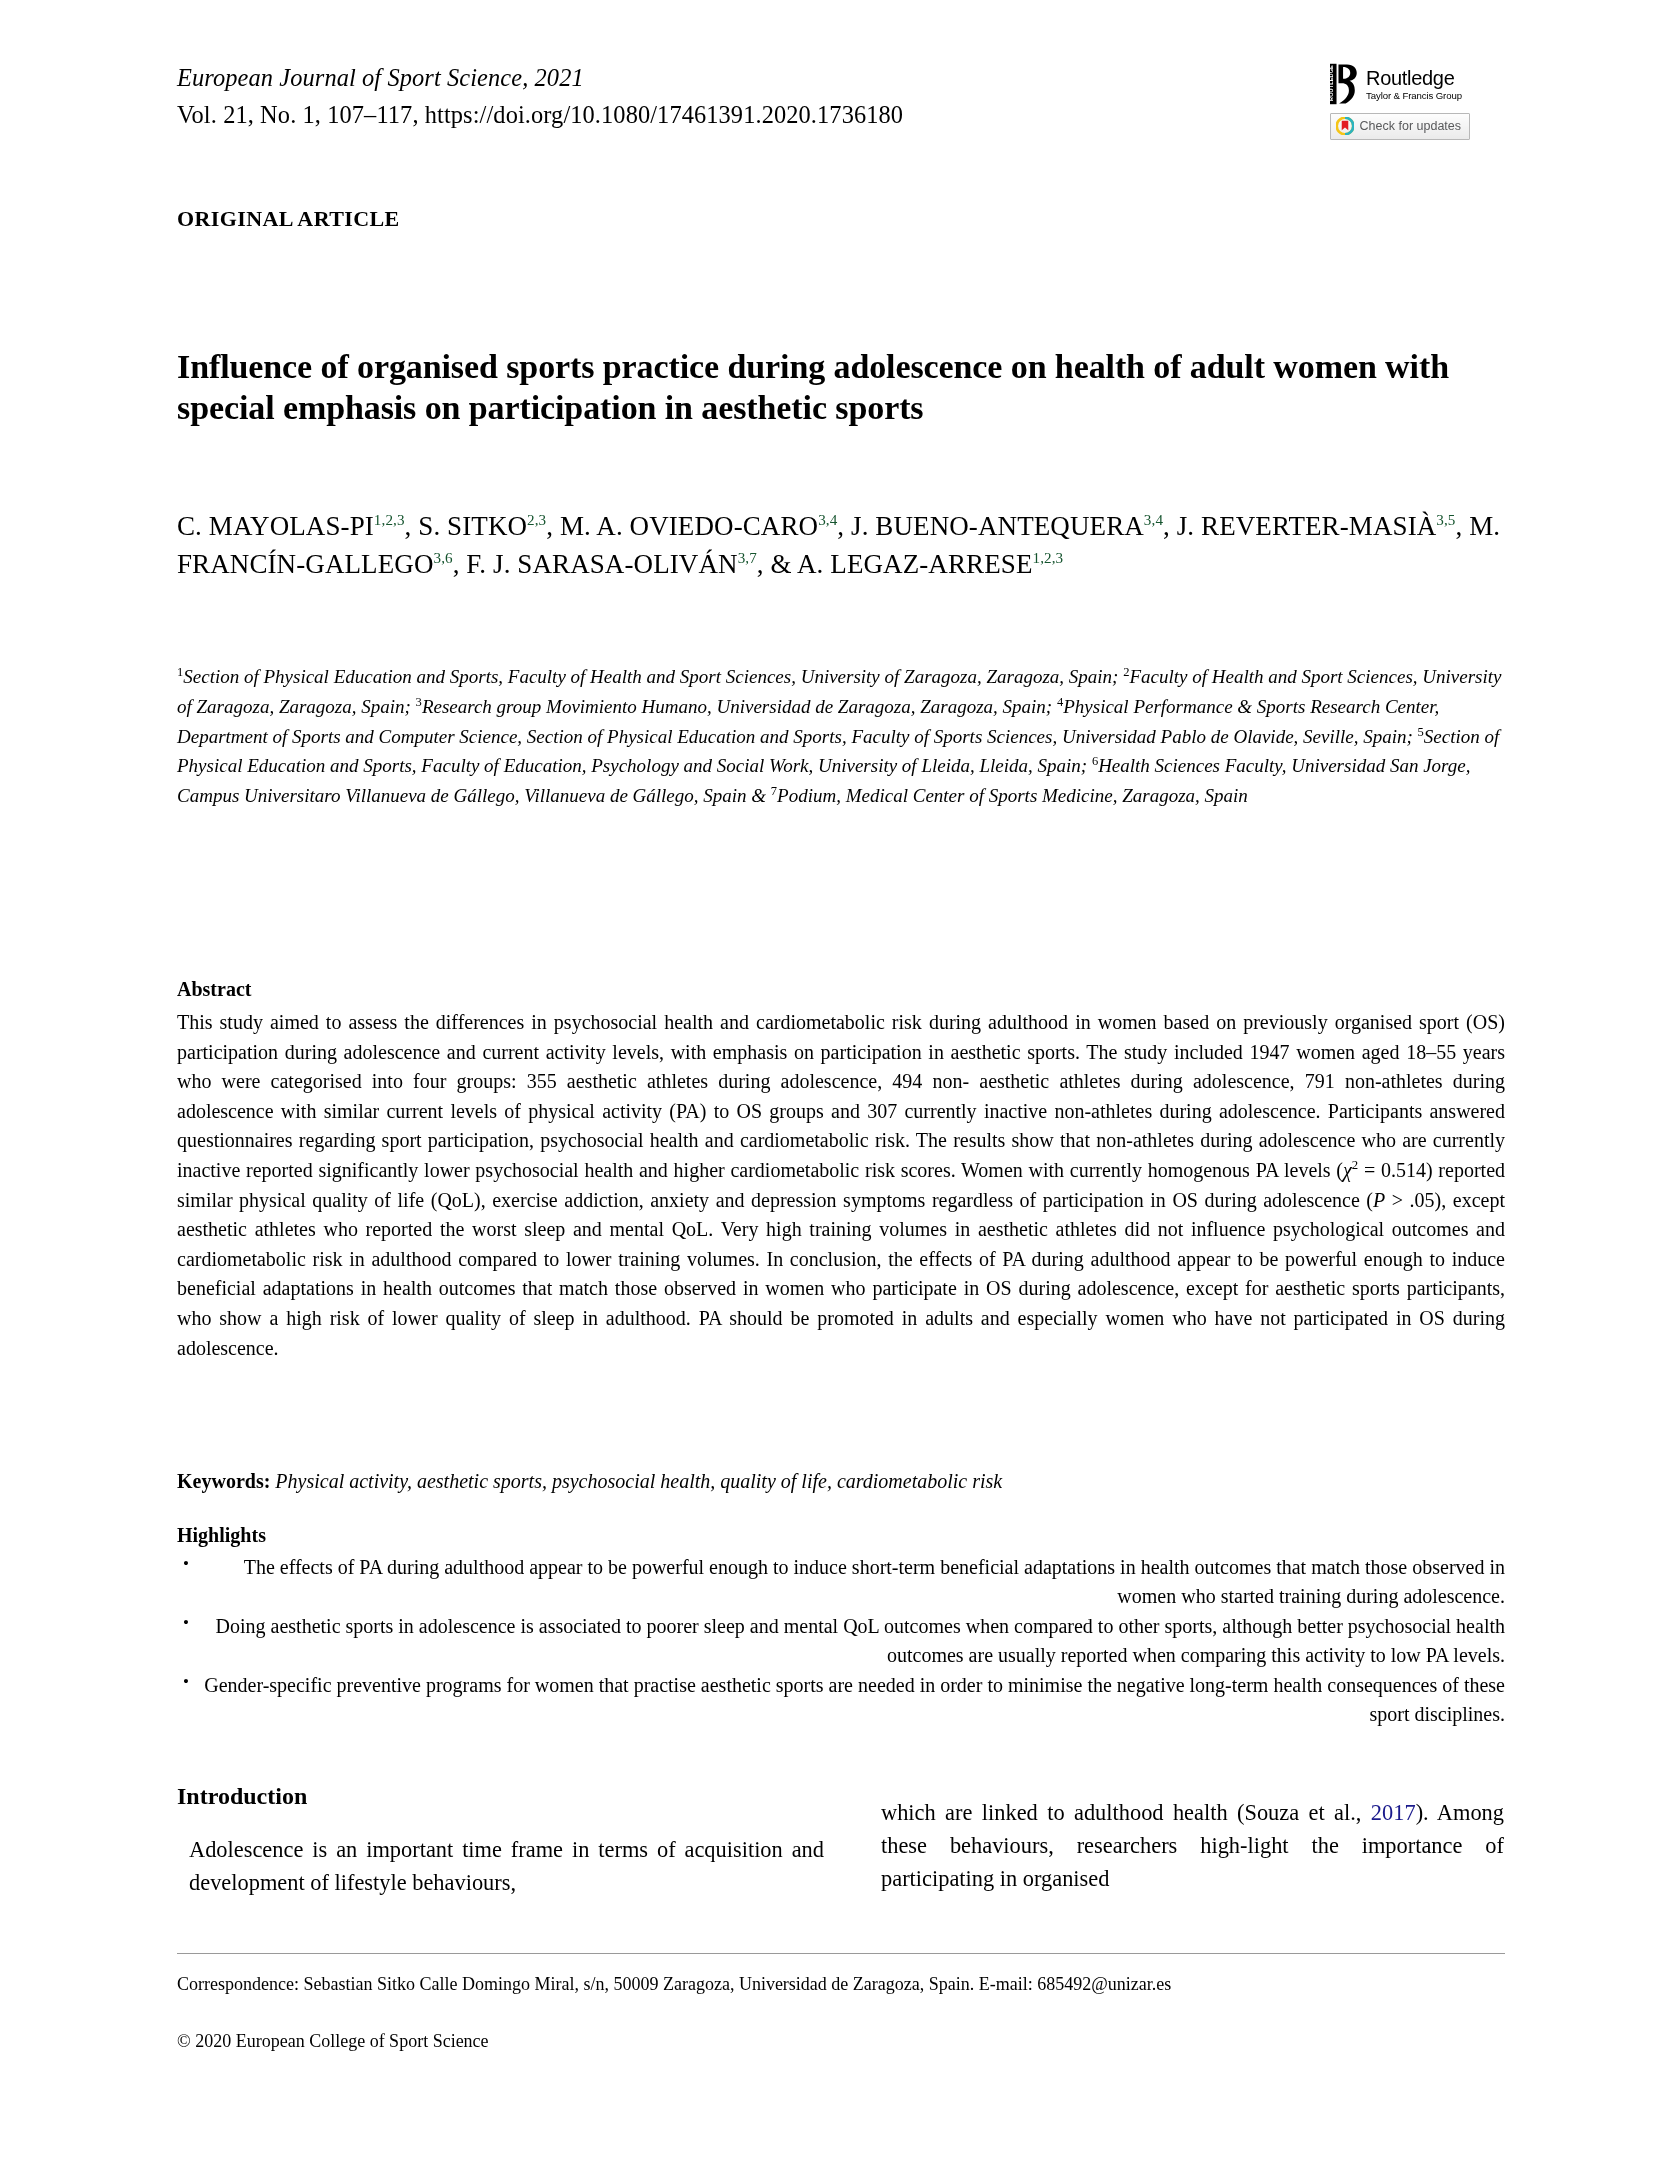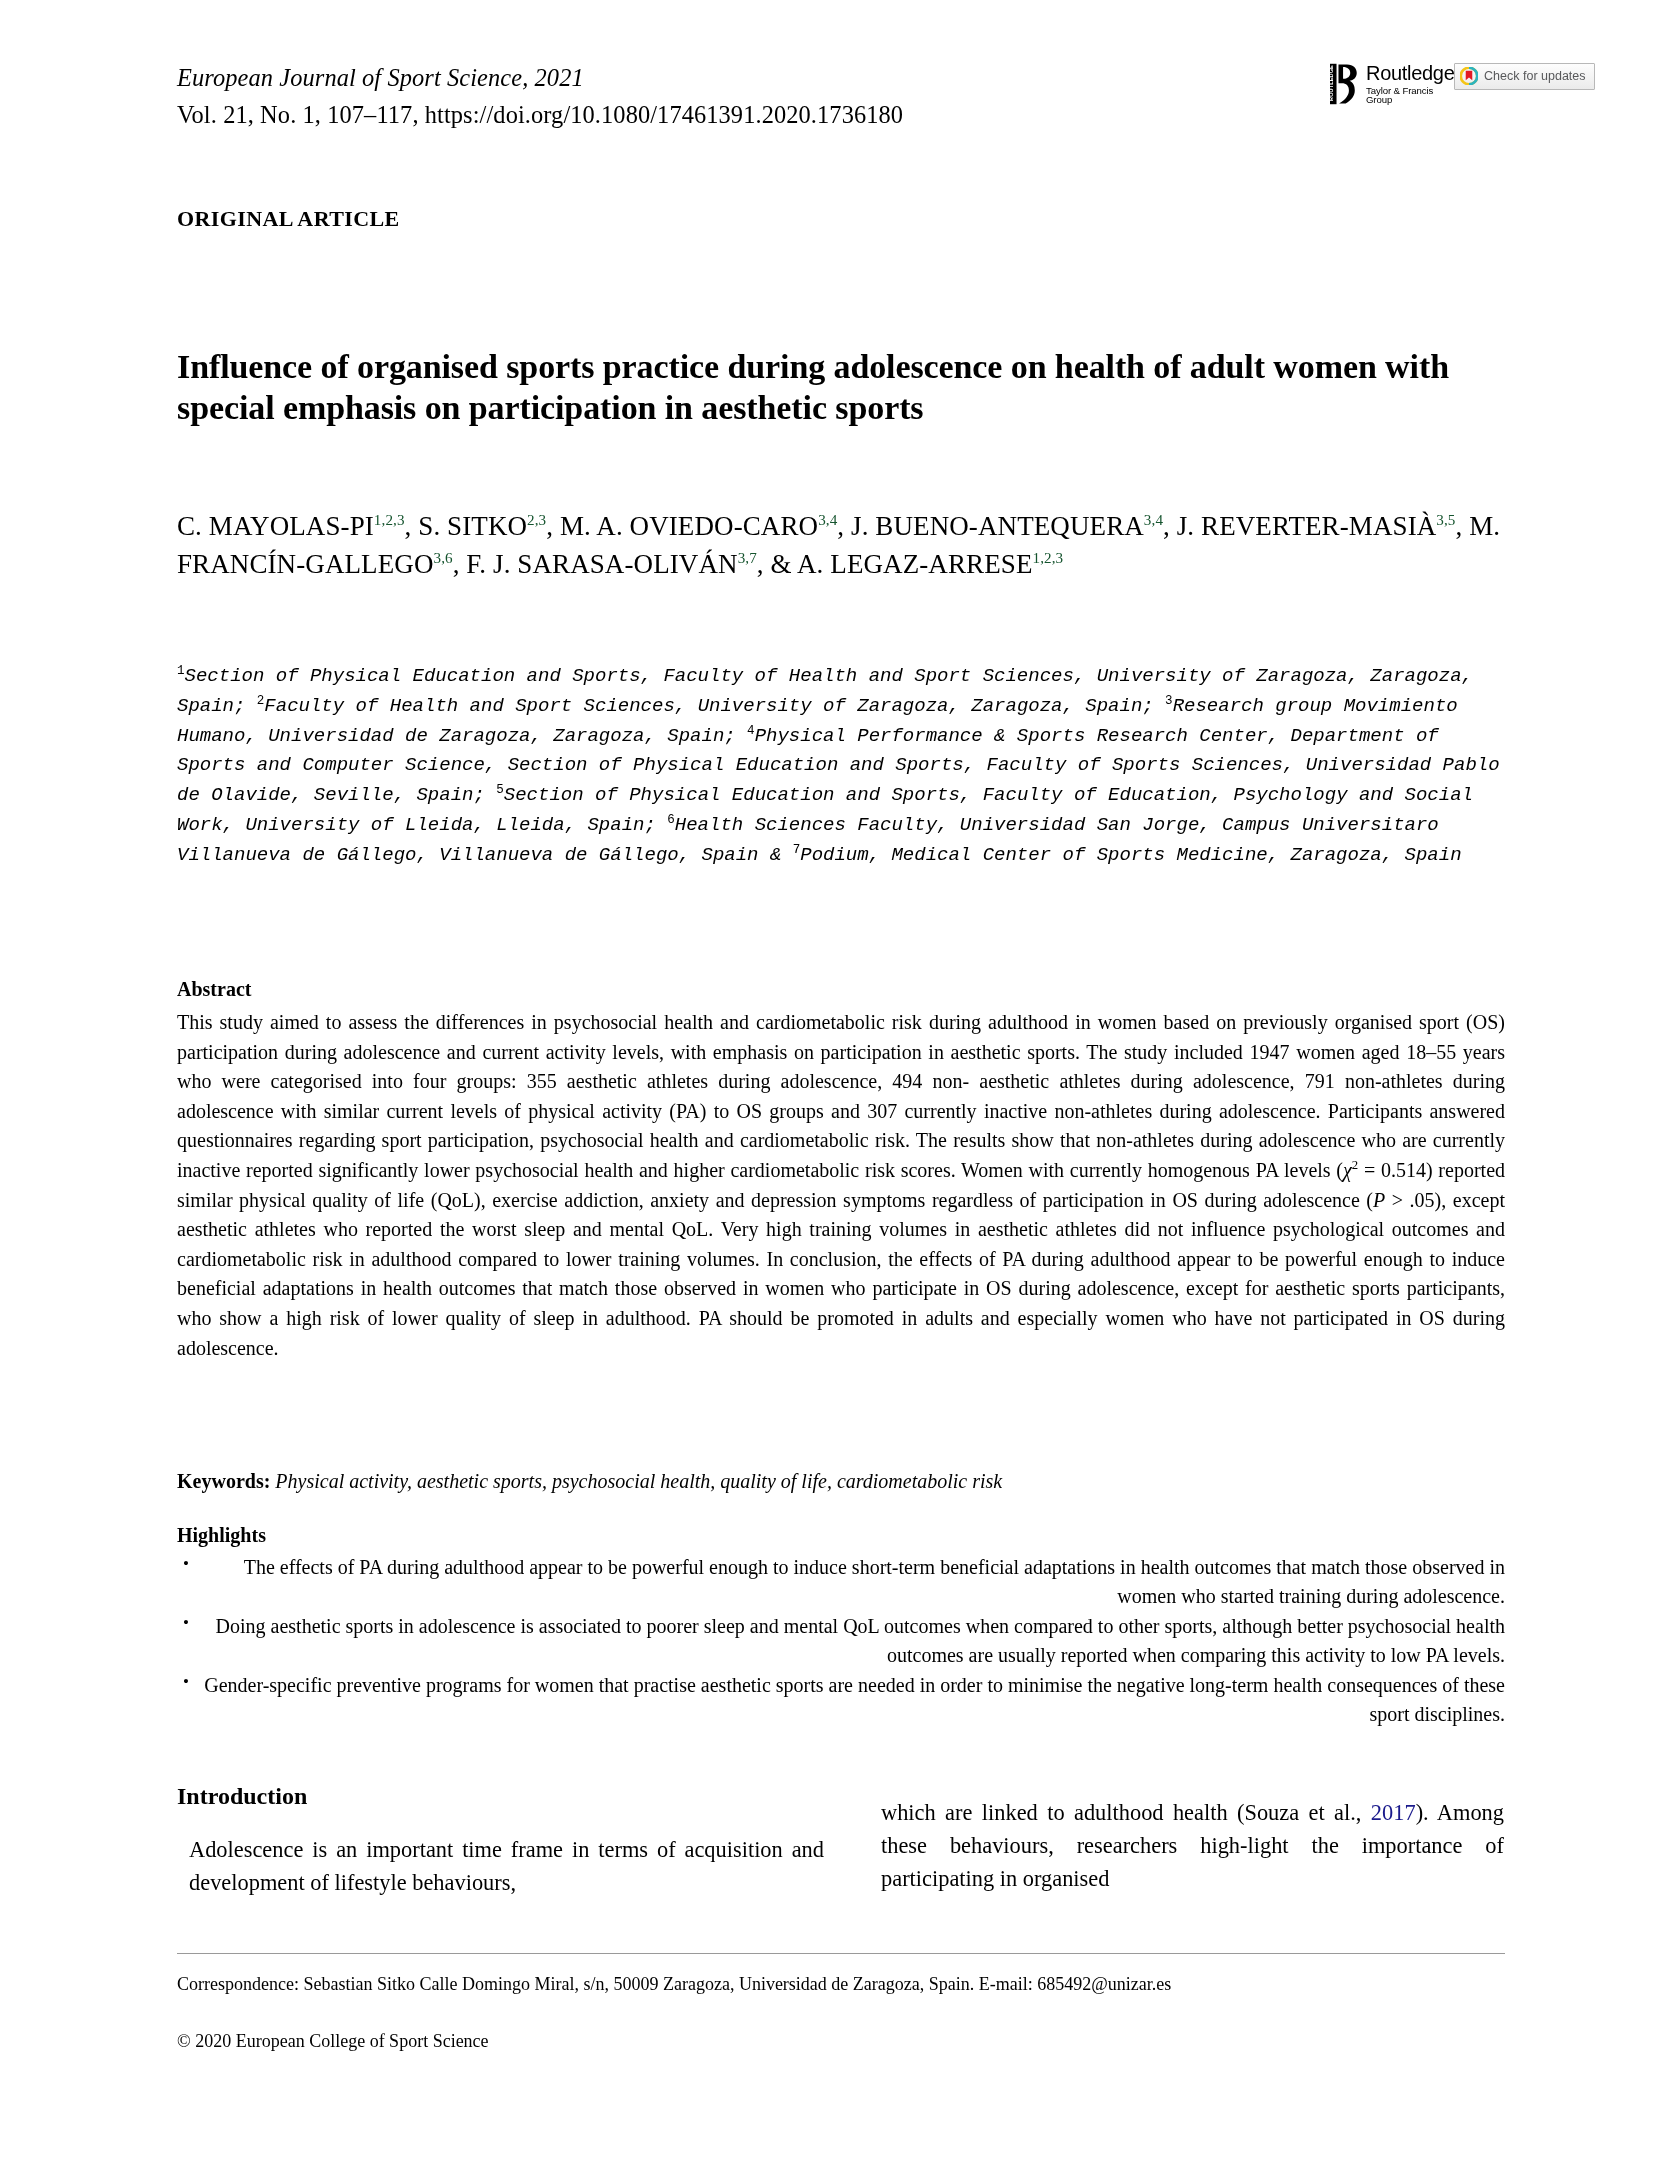--- a/index.html
+++ b/index.html
@@ -37,21 +37,21 @@
     letter-spacing: 0.1px;
   }
   .masthead-line.italic { font-style: italic; }
 
   .publisher-block {
     position: absolute;
     right: 177px;
     top: 63px;
     width: 169px;
     display: flex;
-    flex-direction: row;
+    flex-direction: column;
     align-items: flex-start;
   }
   .routledge-logo {
     display: flex;
     align-items: center;
     gap: 6px;
     margin-bottom: 8px;
   }
   .routledge-mark {
     width: 30px;
@@ -133,21 +133,20 @@
   
   .affiliations {
     position: absolute;
     left: 177px;
     top: 662px;
     width: 1327px;
     font-size: 19px;
     font-style: italic;
     line-height: 1.57;
     text-align: left;
-    font-family: Liberation Mono, monospace;
   }
   .affiliations sup {
     font-size: 0.66em;
     font-style: normal;
     vertical-align: super;
     line-height: 0;
   }
 
   
   .abstract-head {

